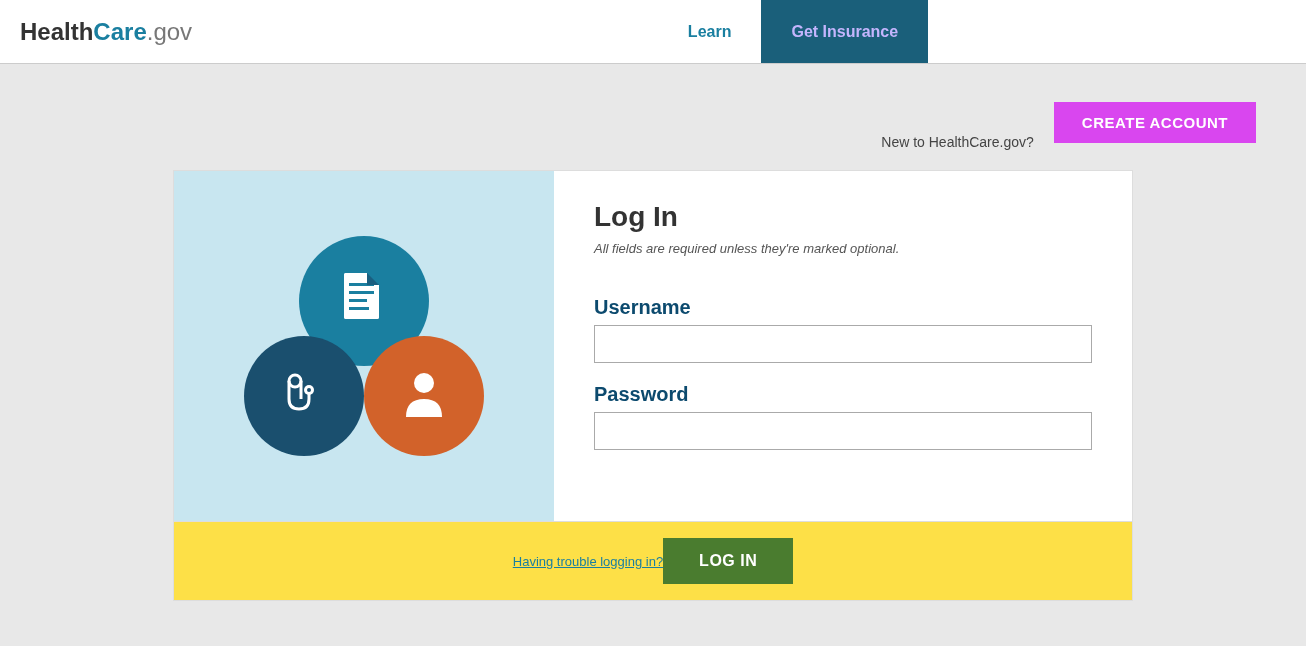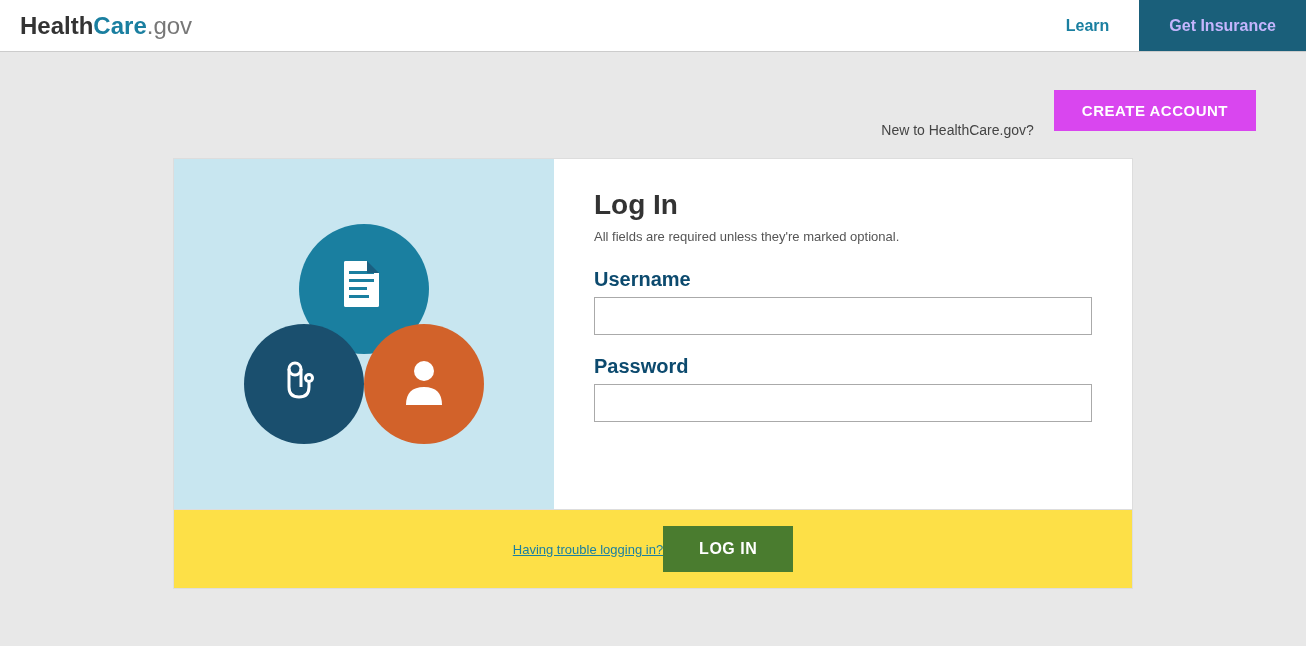--- a/index.html
+++ b/index.html
@@ -9,21 +9,21 @@
       min-height: 646px;
       width: 1306px;
     }
 
     
     .header {
       background-color: #ffffff;
       border-bottom: 1px solid #cccccc;
       display: flex;
       align-items: stretch;
-      height: 52px;
+      height: 64px;
     }
     .logo-area {
       display: flex;
       align-items: center;
       padding: 0 20px;
       min-width: 280px;
     }
     .logo-health {
       font-size: 24px;
       font-weight: bold;
@@ -34,21 +34,21 @@
     }
     .logo-gov {
       font-size: 24px;
       color: #777777;
       font-weight: normal;
     }
     .nav-area {
       display: flex;
       align-items: stretch;
       flex: 1;
-      justify-content: flex-end;
+      justify-content: center;
     }
     .nav-item {
       display: flex;
       align-items: center;
       padding: 0 30px;
       font-size: 16px;
       font-weight: bold;
       cursor: pointer;
       text-decoration: none;
       color: #1a7fa0;
@@ -184,21 +184,22 @@
     }
     .form-title {
       font-size: 28px;
       font-weight: bold;
       color: #333333;
       margin-bottom: 8px;
     }
     .form-subtitle {
       font-size: 13px;
       color: #555555;
-      margin-bottom: 24px;
+      margin-bottom: 40px;
+      font-style: italic;
     }
     .form-group {
       margin-bottom: 20px;
     }
     .form-label {
       display: block;
       font-size: 20px;
       font-weight: bold;
       color: #0c4a6e;
       margin-bottom: 6px;

